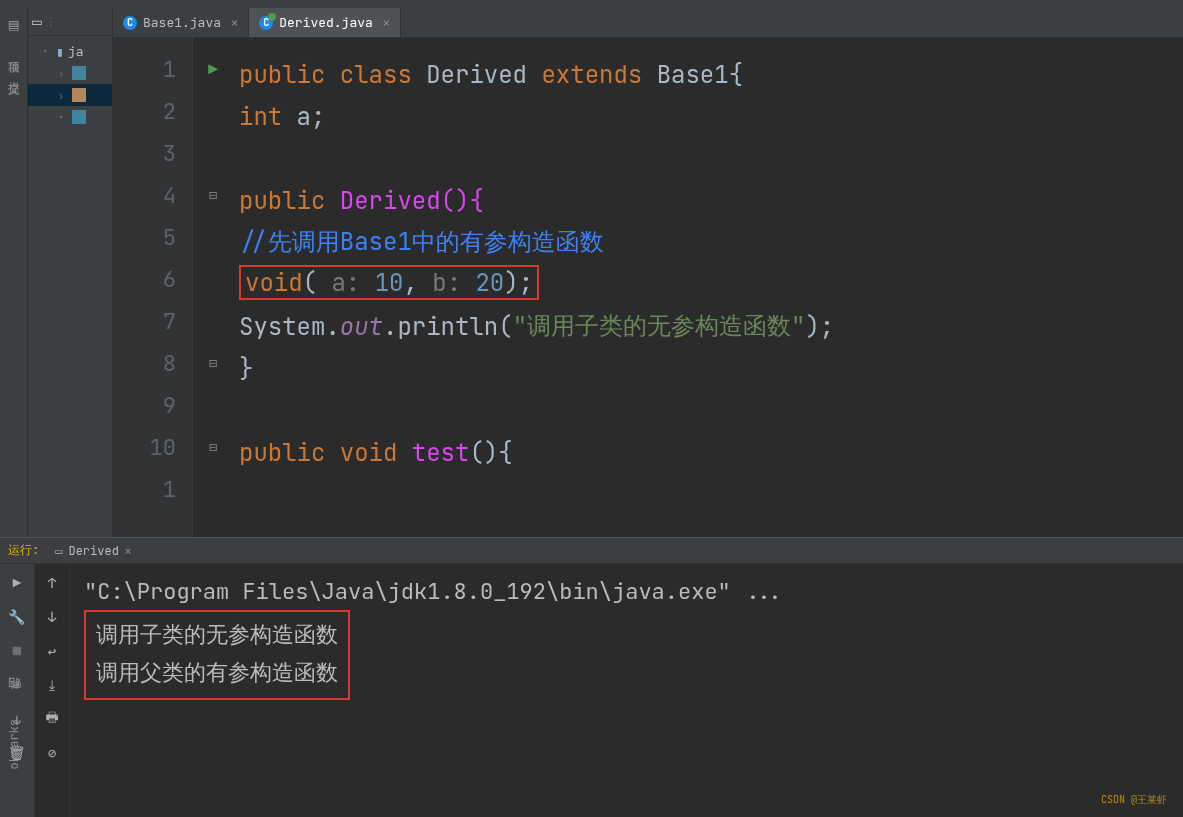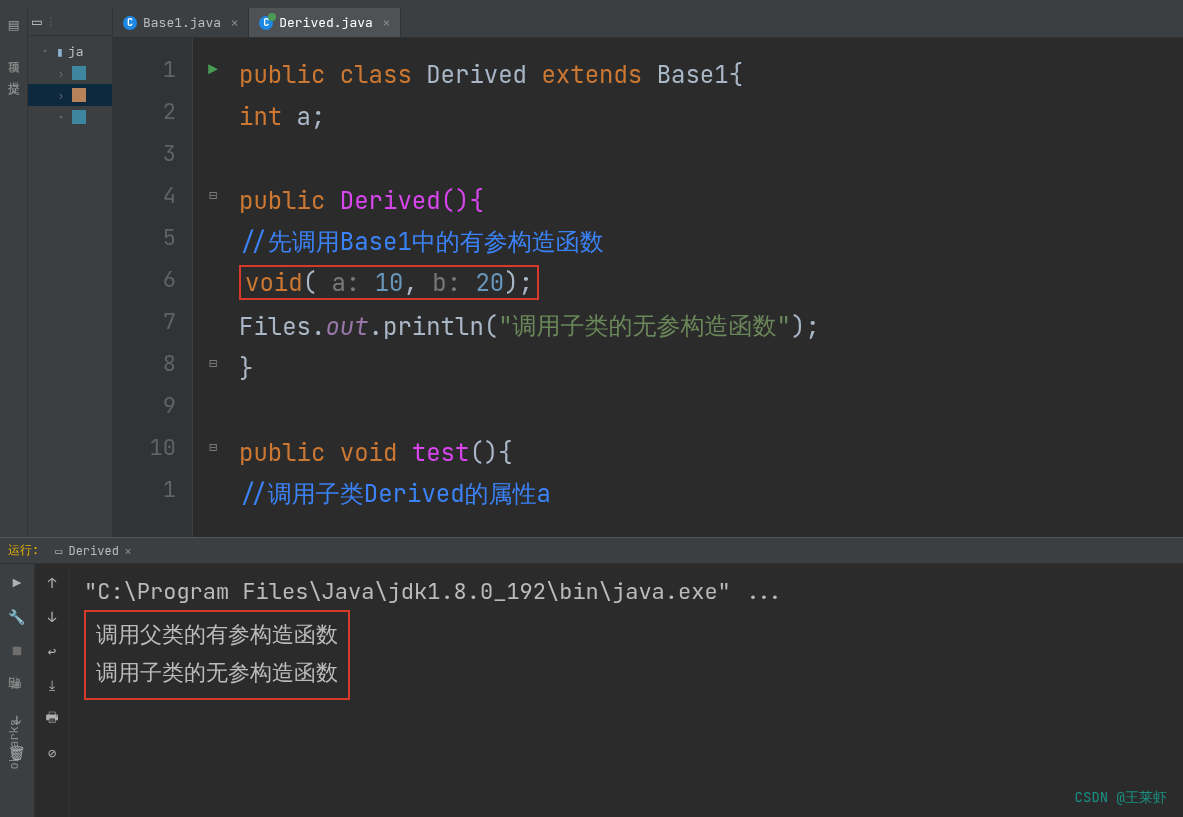--- a/index.html
+++ b/index.html
@@ -285,22 +285,22 @@
   padding-bottom: 8px;
 }
 .bottom-rail .rail-text {
   writing-mode: vertical-rl;
   transform: rotate(180deg);
 }
 .watermark {
   position: absolute;
   bottom: 10px;
   right: 16px;
-  color: #14b8a6;
-  font-size: 14px;
+  color: #eab308;
+  font-size: 10px;
   opacity: 0.7;
 }
 .header-strip {
   height: 8px;
   background: #3c3f41;
 }
 .proj-handle-dots {
   font-size: 10px;
   color: #6e6e6e;
 }
@@ -393,25 +393,24 @@
           </div>
         <div class="gutter-extra-row"></div>
       </div>
       <div class="code">
         <div class="code-line"><span class="kw">public</span><span class="kw"> class </span><span class="cls">Derived</span><span class="kw"> extends </span><span class="cls">Base1{</span></div>
         <div class="code-line">    <span class="kw">int</span><span> a;</span></div>
         <div class="code-line"></div>
         <div class="code-line">    <span class="kw">public</span><span class="method"> Derived(){</span></div>
         <div class="code-line">        <span class="comment">//先调用Base1中的有参构造函数</span></div>
         <div class="code-line">        <span class="red-box"><span class="kw">void</span><span>( </span><span class="hint">a: </span><span class="num">10</span><span>, </span><span class="hint">b: </span><span class="num">20</span><span>);</span></span></div>
-        <div class="code-line">        <span>Files.</span><span class="out-field">out</span><span>.println(</span><span class="str">"调用子类的无参构造函数"</span><span>);</span></div>
+        <div class="code-line">        <span>System.</span><span class="out-field">out</span><span>.println(</span><span class="str">"调用子类的无参构造函数"</span><span>);</span></div>
         <div class="code-line">    <span>}</span></div>
         <div class="code-line"></div>
         <div class="code-line">    <span class="kw">public</span><span class="kw"> void </span><span class="method">test</span><span>(){</span></div>
-        <div class="code-line">        <span class="comment">//调用子类Derived的属性a</span></div>
       </div>
     </div>
   </div>
 </div>
 
 <div class="run-panel">
   <div class="run-header">
     <span class="run-header-label">运行:</span>
     <div class="run-tab">
       <span style="color:#afb1b3">▭</span>
@@ -432,22 +431,22 @@
       <div class="tool-btn">↑</div>
       <div class="tool-btn">↓</div>
       <div class="tool-btn">↩</div>
       <div class="tool-btn">⤓</div>
       <div class="tool-btn">🖶</div>
       <div class="tool-btn">⊘</div>
     </div>
     <div class="run-content">
       <div class="run-content-line">"C:\Program Files\Java\jdk1.8.0_192\bin\java.exe" ...</div>
       <div class="output-box">
+        <div class="run-content-line">调用子类的无参构造函数</div>
         <div class="run-content-line">调用父类的有参构造函数</div>
-        <div class="run-content-line">调用子类的无参构造函数</div>
       </div>
       <div class="run-content-line" style="height:20px"></div>
     </div>
   </div>
 </div>
 
 <div class="bottom-rail" style="bottom:40px">
   <div class="rail-text">okmarks</div>
   <div class="rail-text">结构</div>
 </div>

